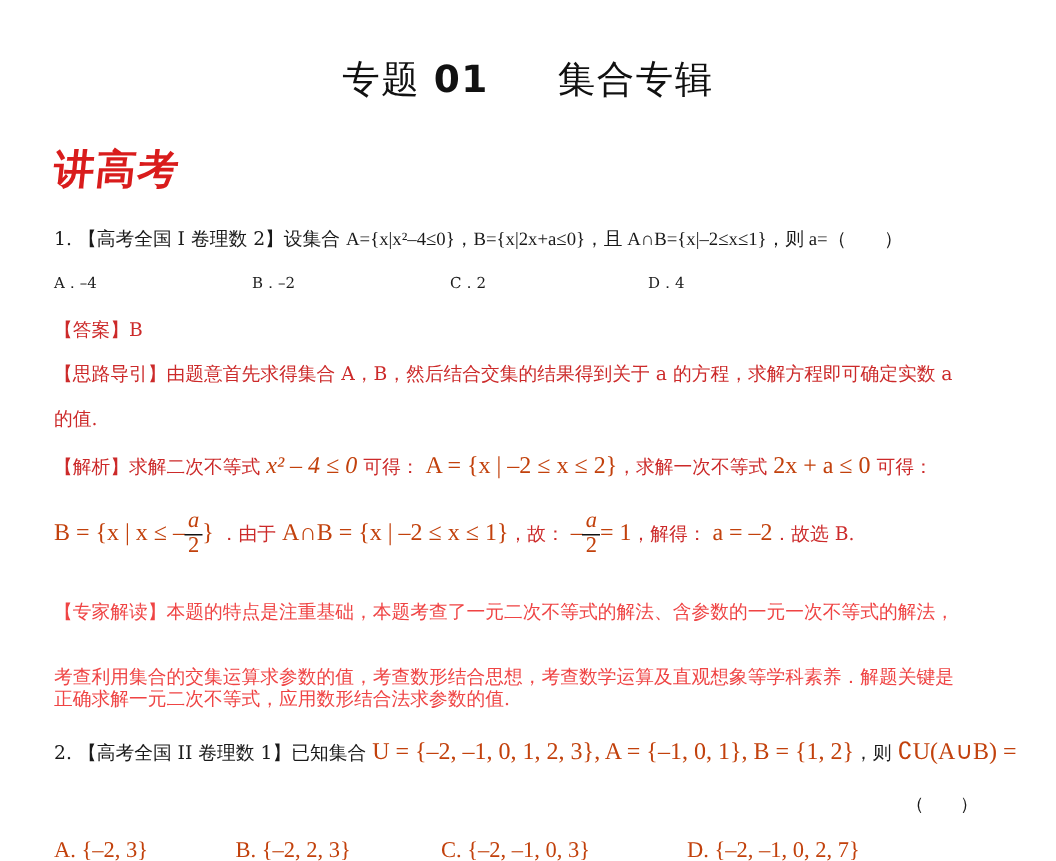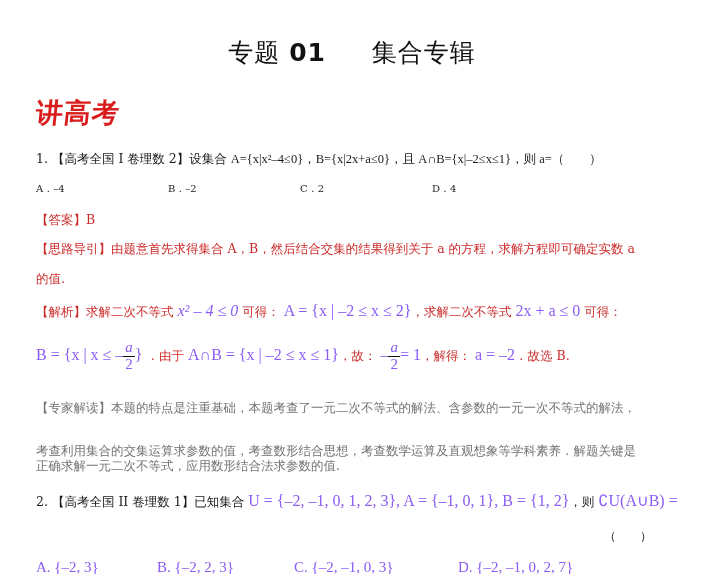--- a/index.html
+++ b/index.html
@@ -16,24 +16,24 @@
   }
   .title .num { font-weight: bold; }
   .title .gap { display: inline-block; width: 28px; }
   .logo {
     left: 36px; top: 95px; font-size: 27px; font-weight: bold;
     color: #d91c1c; font-family: "DejaVu Serif", serif; letter-spacing: 1px;
     transform: skewX(-6deg);
   }
   .line { font-size: 12.5px; }
   .red { color: #cc2a2a; text-align: right; }
-  .blue { color: #737373; }
+  .blue { color: #ef4444; }
   .m { font-family: "Liberation Serif", "DejaVu Serif", serif; font-style: italic; }
   .mr { font-family: "Liberation Serif", "DejaVu Serif", serif; }
-  .mathblk { font-family: "Liberation Serif", serif; font-size: 16px; color: #8b5cf6; }
+  .mathblk { font-family: "Liberation Serif", serif; font-size: 16px; color: #c2410c; }
   .frac { display: inline-flex; flex-direction: column; align-items: center; vertical-align: middle; line-height: 1.05; font-size: 15px; }
   .frac .n { border-bottom: 1px solid #111; padding: 0 2px; font-style: italic; }
   .opt { font-size: 10px; }
   .paren { font-size: 12px; }
 </style>
 </head>
 <body>
 
 <div class="abs title">
   <span>专题</span>
@@ -61,21 +61,21 @@
 
 <div class="abs line red" style="left:36px; top:241px;">
   <span>【思路导引】</span><span>由题意首先求得集合 A，B，然后结合交集的结果得到关于 a 的方程，求解方程即可确定实数 a</span>
 </div>
 <div class="abs line red" style="left:36px; top:271px;">的值.</div>
 
 <div class="abs line red" style="left:36px; top:302px;">
   <span>【解析】</span><span>求解二次不等式</span>
   <span class="mathblk m">x² – 4 ≤ 0</span>
   <span>可得：</span>
-  <span class="mathblk">A = {x | –2 ≤ x ≤ 2}</span><span>，求解二次不等式</span>
+  <span class="mathblk">A = {x | –2 ≤ x ≤ 2}</span><span>，求解一次不等式</span>
   <span class="mathblk">2x + a ≤ 0</span>
   <span>可得：</span>
 </div>
 
 <div class="abs line red" style="left:36px; top:340px;">
   <span class="mathblk"><span>B = {x | x ≤ –</span><span class="frac">
         <span class="n">a</span>
         <span>2</span>
       </span>}</span>
   <span>．由于</span>

